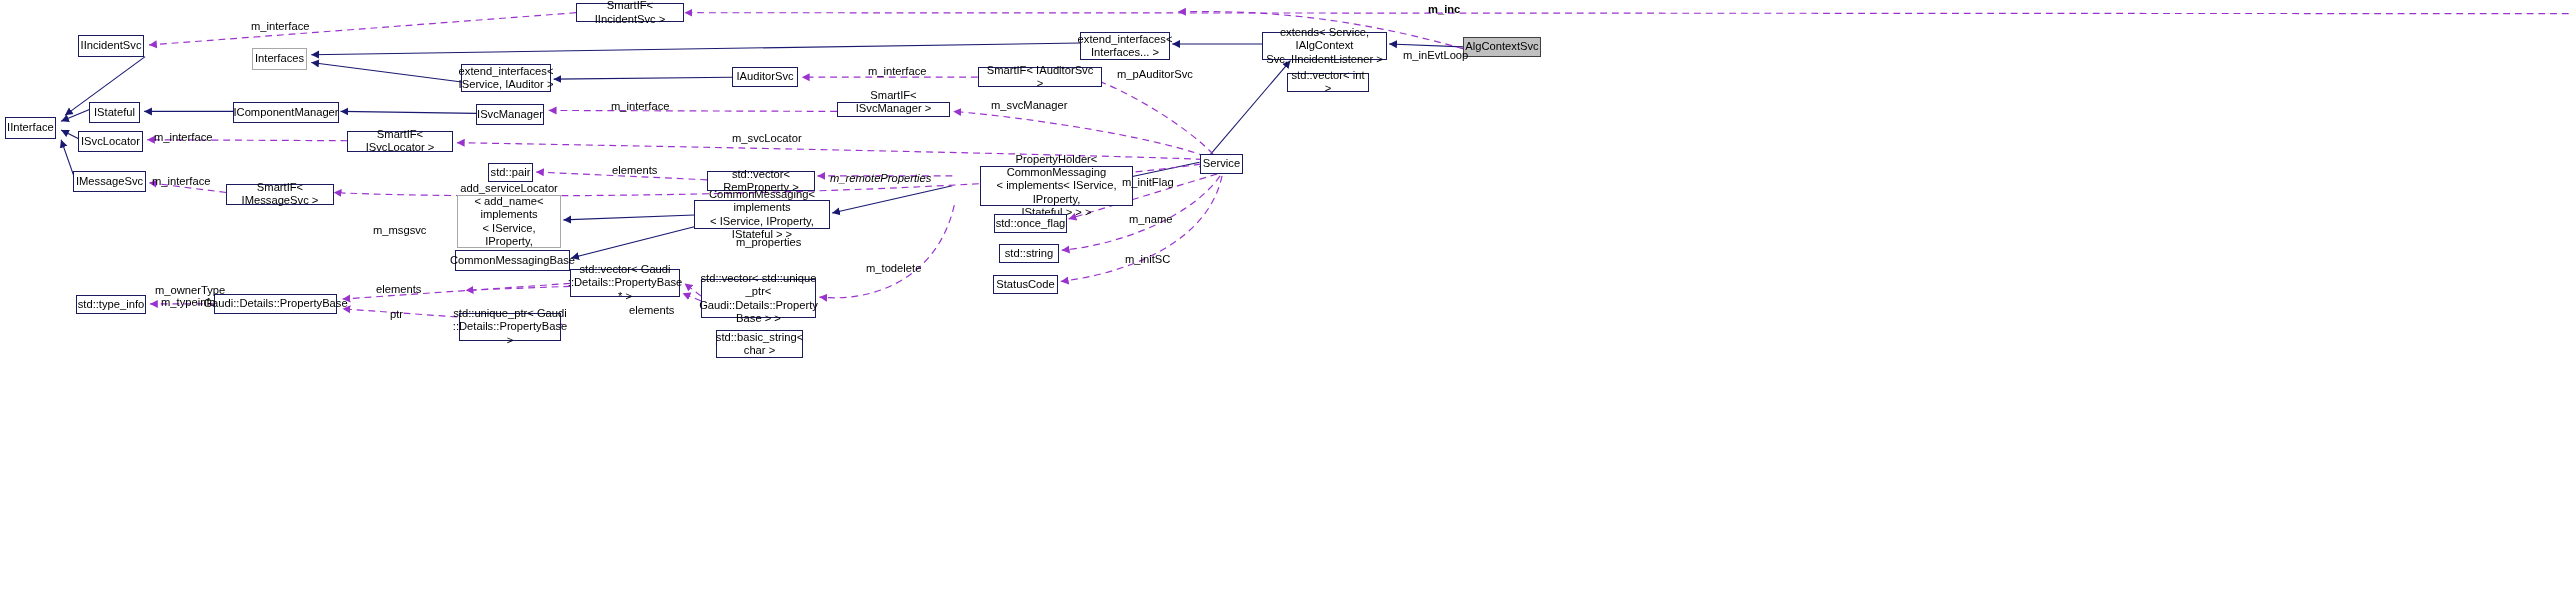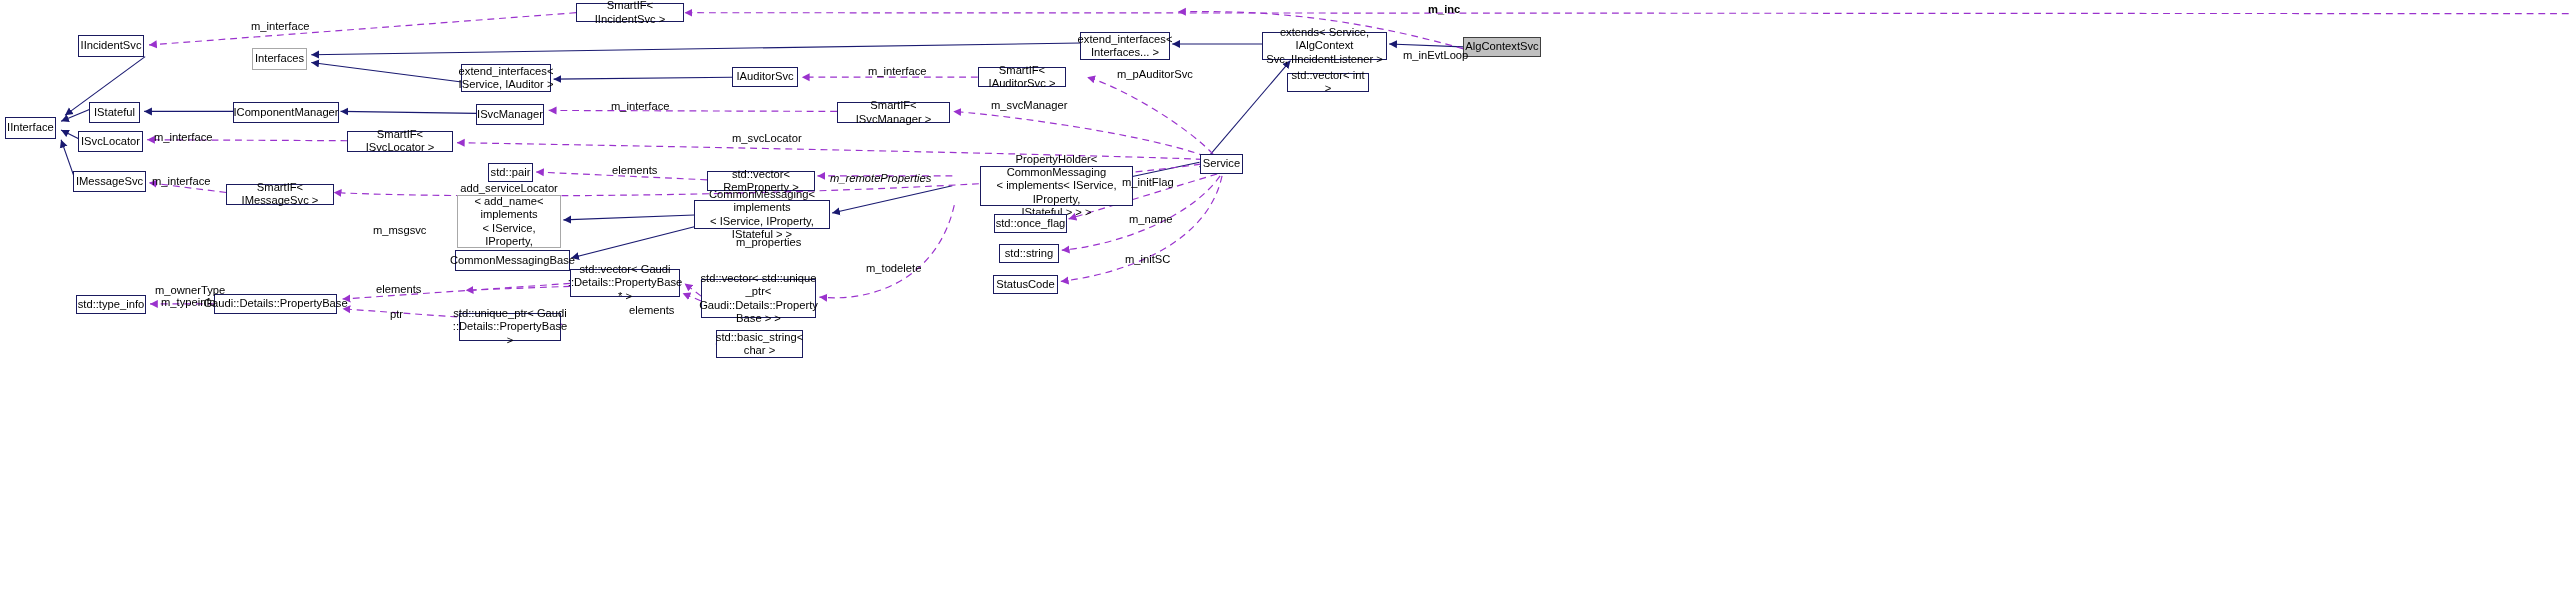--- a/index.html
+++ b/index.html
@@ -142,26 +142,26 @@
       <div class="node" style="left: 570px; top: 269px; width: 110px; height: 28px;"><span>std::vector&lt; Gaudi
 ::Details::PropertyBase * &gt;</span></div>
       <div class="node" style="left: 459px; top: 313px; width: 102px; height: 28px;"><span>std::unique_ptr&lt; Gaudi
 ::Details::PropertyBase &gt;</span></div>
       <div class="node" style="left: 701px; top: 279px; width: 115px; height: 39px;"><span>std::vector&lt; std::unique
 _ptr&lt; Gaudi::Details::Property
 Base &gt; &gt;</span></div>
       <div class="node" style="left: 716px; top: 330px; width: 87px; height: 28px;"><span>std::basic_string&lt;
 char &gt;</span></div>
       <div class="node" style="left: 732px; top: 67px; width: 66px; height: 19.6px;"><span>IAuditorSvc</span></div>
-      <div class="node" style="left: 837px; top: 102px; width: 113px; height: 21px;"><span>SmartIF&lt; ISvcManager &gt;</span></div>
+      <div class="node" style="left: 837px; top: 102px; width: 113px; height: 15px; align-items: flex-end;"><span>SmartIF&lt; ISvcManager &gt;</span></div>
       <div class="node" style="left: 694px; top: 200px; width: 136px; height: 29px;"><span>CommonMessaging&lt; implements
 &lt; IService, IProperty, IStateful &gt; &gt;</span></div>
       <div class="node" style="left: 707px; top: 171px; width: 108px; height: 19.6px;"><span>std::vector&lt; RemProperty &gt;</span></div>
       <div class="node" style="left: 576px; top: 2.9px; width: 108px; height: 19.6px;"><span>SmartIF&lt; IIncidentSvc &gt;</span></div>
-      <div class="node" style="left: 978px; top: 67px; width: 88px; height: 19.6px;"><span>SmartIF&lt; IAuditorSvc &gt;</span></div>
+      <div class="node" style="left: 978px; top: 67px; width: 124px; height: 19.6px;"><span>SmartIF&lt; IAuditorSvc &gt;</span></div>
       <div class="node" style="left: 952px; top: 166px; width: 153px; height: 40px; margin-left: 28px;"><span>PropertyHolder&lt; CommonMessaging
 &lt; implements&lt; IService, IProperty,
 IStateful &gt; &gt; &gt;</span></div>
       <div class="node" style="left: 994px; top: 214px; width: 73px; height: 18.6px;"><span>std::once_flag</span></div>
       <div class="node" style="left: 999px; top: 244px; width: 60px; height: 18.6px;"><span>std::string</span></div>
       <div class="node" style="left: 993px; top: 275px; width: 65px; height: 18.6px;"><span>StatusCode</span></div>
       <div class="node" style="left: 1080px; top: 32px; width: 90px; height: 28px;"><span>extend_interfaces&lt;
 Interfaces... &gt;</span></div>
       <div class="node" style="left: 1200px; top: 154px; width: 43px; height: 19.6px;"><span>Service</span></div>
       <div class="node" style="left: 1262px; top: 32px; width: 125px; height: 28px;"><span>extends&lt; Service, IAlgContext

